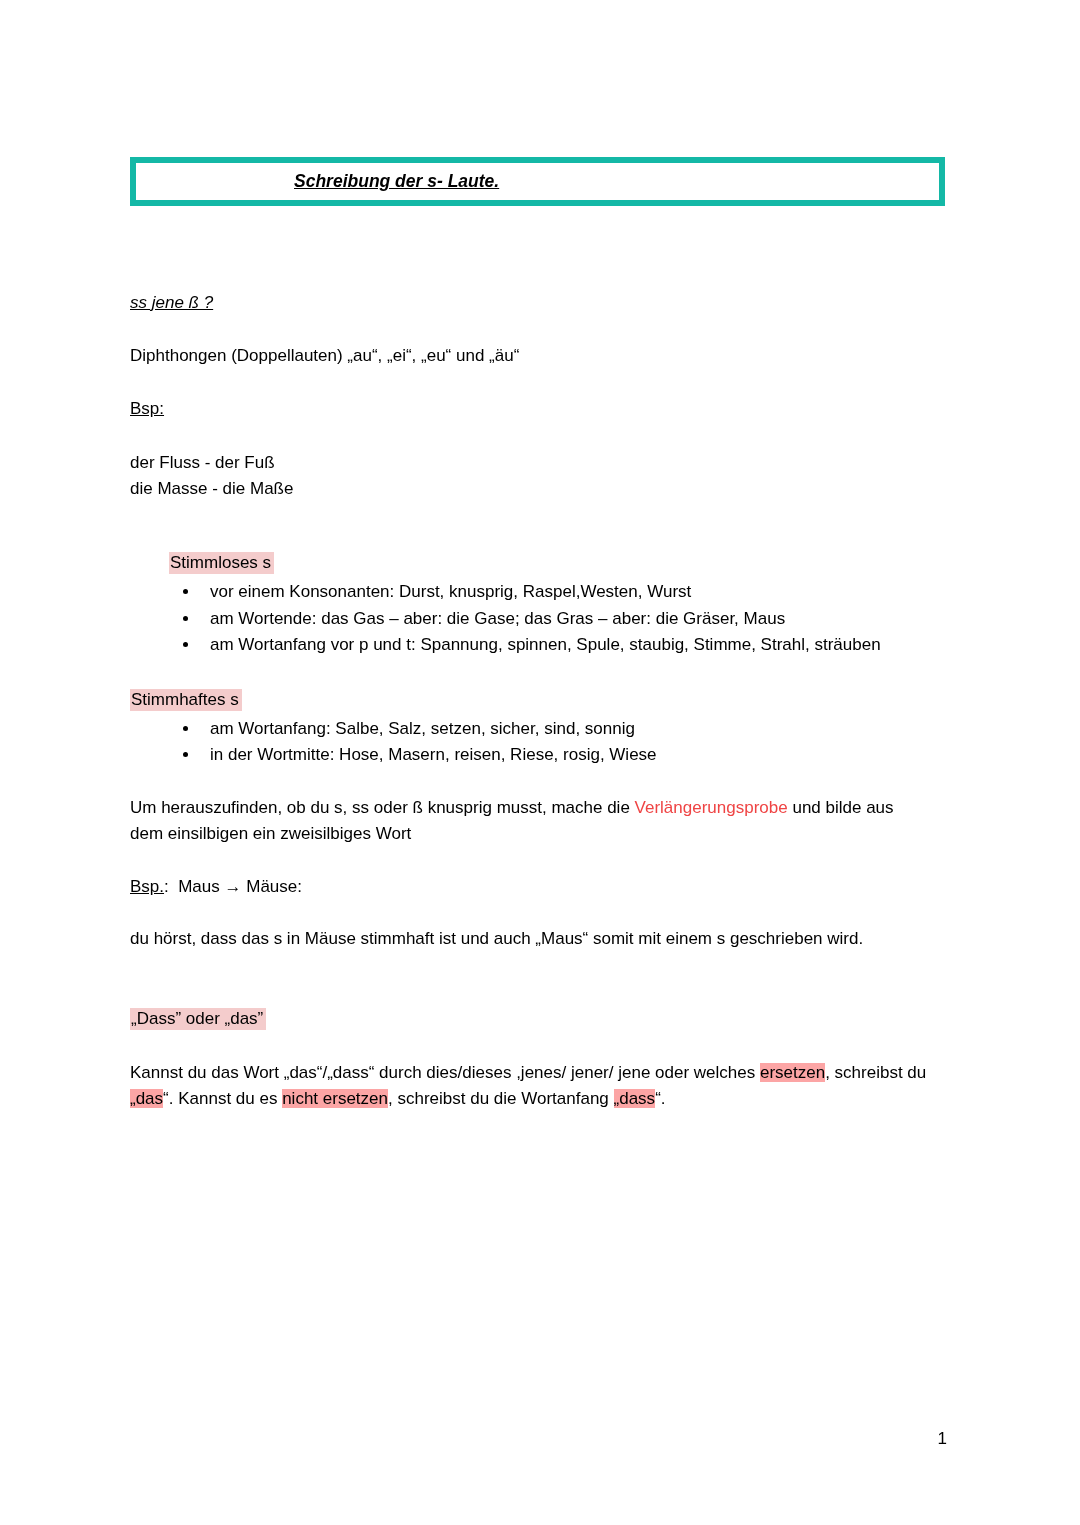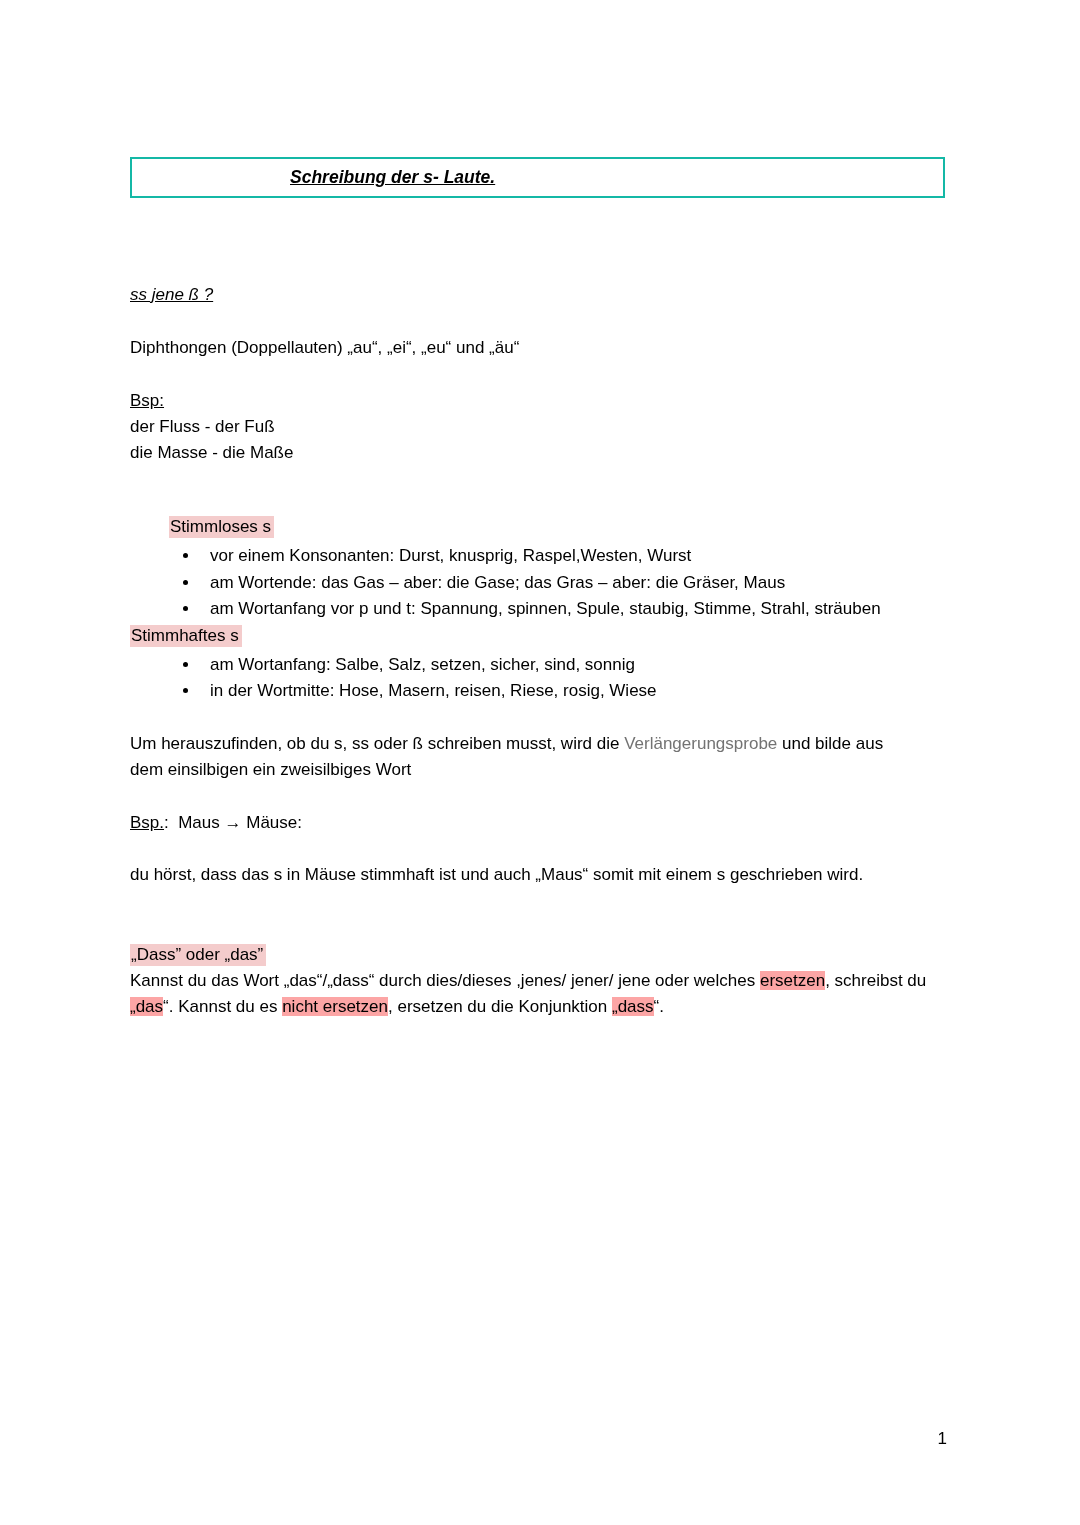--- a/index.html
+++ b/index.html
@@ -9,36 +9,36 @@
     height: 1525px;
     background: #ffffff;
     font-family: "Liberation Sans", "DejaVu Sans", sans-serif;
     font-size: 17px;
     color: #000000;
     padding: 157px 135px 0 130px;
     box-sizing: border-box;
     overflow: hidden;
   }
   p { margin: 0; line-height: 26px; white-space: pre-wrap; }
-  .title-box { border: 2px solid #14b8a6; padding: 8px 8px 8px 158px; }
+  .title-box { border: 6px solid #14b8a6; padding: 8px 8px 8px 158px; }
   .title-text { font-weight: bold; font-style: italic; text-decoration: underline; font-size: 17.5px; }
   .iu { font-style: italic; text-decoration: underline; }
   .u { text-decoration: underline; }
   .hl-pink { background: #f4cccc; padding: 1px 3px 2px 1px; }
   .hl-orange { background: #fca5a5; }
-  .red { color: #737373; }
+  .red { color: #ef4444; }
   ul.bullets { margin: 3px 0 0 0; padding-left: 70px; list-style: disc; }
   ul.bullets li { line-height: 26.5px; max-width: 715px; padding-left: 10px; }
   .w790 { max-width: 790px; }
   .w800 { max-width: 800px; }
   .w815 { max-width: 815px; }
   .mt-h1 { margin-top: 84px; }
   .mt-26 { margin-top: 26px; }
   .mt-27 { margin-top: 27px; }
-  .mt-28 { }
+  .mt-28 { margin-top: 28px; }
   .mt-48 { margin-top: 48px; padding-left: 39px; }
   .mt-54 { margin-top: 54px; }
   .page-number {
     position: absolute;
     top: 1426px;
     right: 133px;
     font-size: 17px;
     line-height: 26px;
   }
 </style>
@@ -71,27 +71,27 @@
     <li>am Wortanfang vor p und t: Spannung, spinnen, Spule, staubig, Stimme, Strahl, sträuben</li>
   </ul>
 
   <p class="mt-28"><span class="hl-pink">Stimmhaftes s</span></p>
 
   <ul class="bullets">
     <li>am Wortanfang: Salbe, Salz, setzen, sicher, sind, sonnig</li>
     <li>in der Wortmitte: Hose, Masern, reisen, Riese, rosig, Wiese</li>
   </ul>
 
-  <p class="mt-26 w790"><span>Um herauszufinden, ob du s, ss oder ß schreiben musst, wird die </span><span class="red">Verlängerungsprobe</span><span> und bilde aus dem einsilbigen ein zweisilbiges Wort</span></p>
+  <p class="mt-26 w790"><span>Um herauszufinden, ob du s, ss oder ß knusprig musst, mache die </span><span class="red">Verlängerungsprobe</span><span> und bilde aus dem einsilbigen ein zweisilbiges Wort</span></p>
 
   <p class="mt-27"><span class="u">Bsp.</span><span>:  Maus → Mäuse:</span></p>
 
   <p class="mt-26 w815">du hörst, dass das s in Mäuse stimmhaft ist und auch „Maus“ somit mit einem s geschrieben wird.</p>
 
   <p class="mt-54"><span class="hl-pink">„Dass” oder „das”</span></p>
 
   <div class="mt-28 w800">
-    <p><span>Kannst du das Wort „das“/„dass“ durch dies/dieses ,jenes/ jener/ jene oder welches </span><span class="hl-orange">ersetzen</span><span>, schreibst du </span><span class="hl-orange">„das</span><span>“. Kannst du es </span><span class="hl-orange">nicht ersetzen</span><span>, ersetzen du die Konjunktion </span><span class="hl-orange">„dass</span><span>“.</span></p>
+    <p><span>Kannst du das Wort „das“/„dass“ durch dies/dieses ,jenes/ jener/ jene oder welches </span><span class="hl-orange">ersetzen</span><span>, schreibst du </span><span class="hl-orange">„das</span><span>“. Kannst du es </span><span class="hl-orange">nicht ersetzen</span><span>, schreibst du die Wortanfang </span><span class="hl-orange">„dass</span><span>“.</span></p>
   </div>
 
   <div class="page-number">1</div>
 
 </div>
 
 </body></html>

